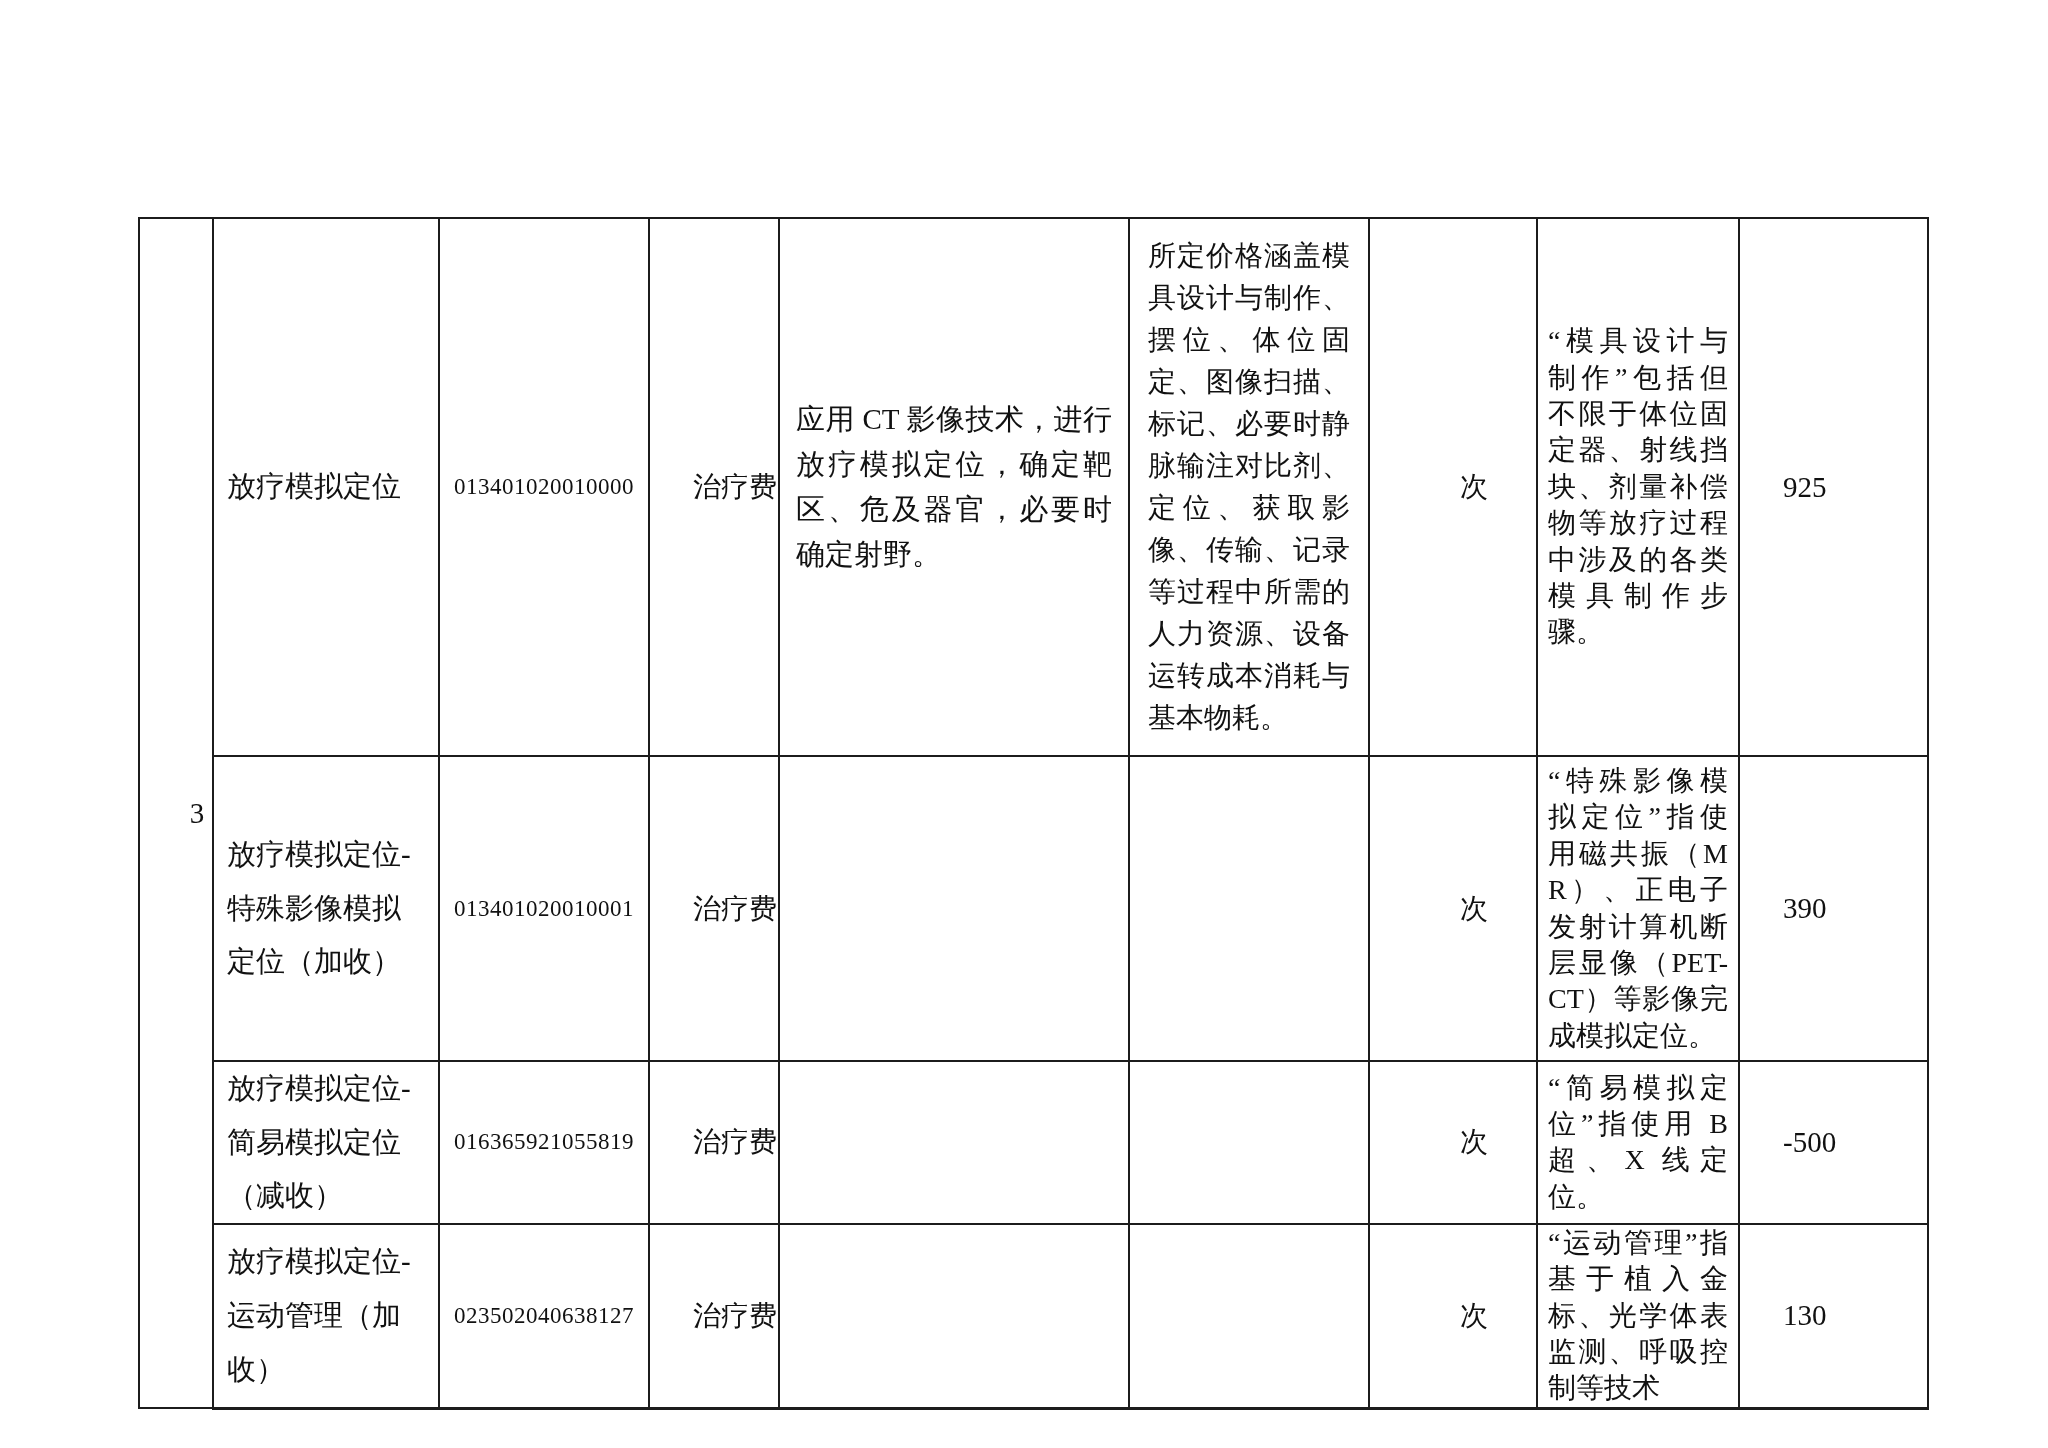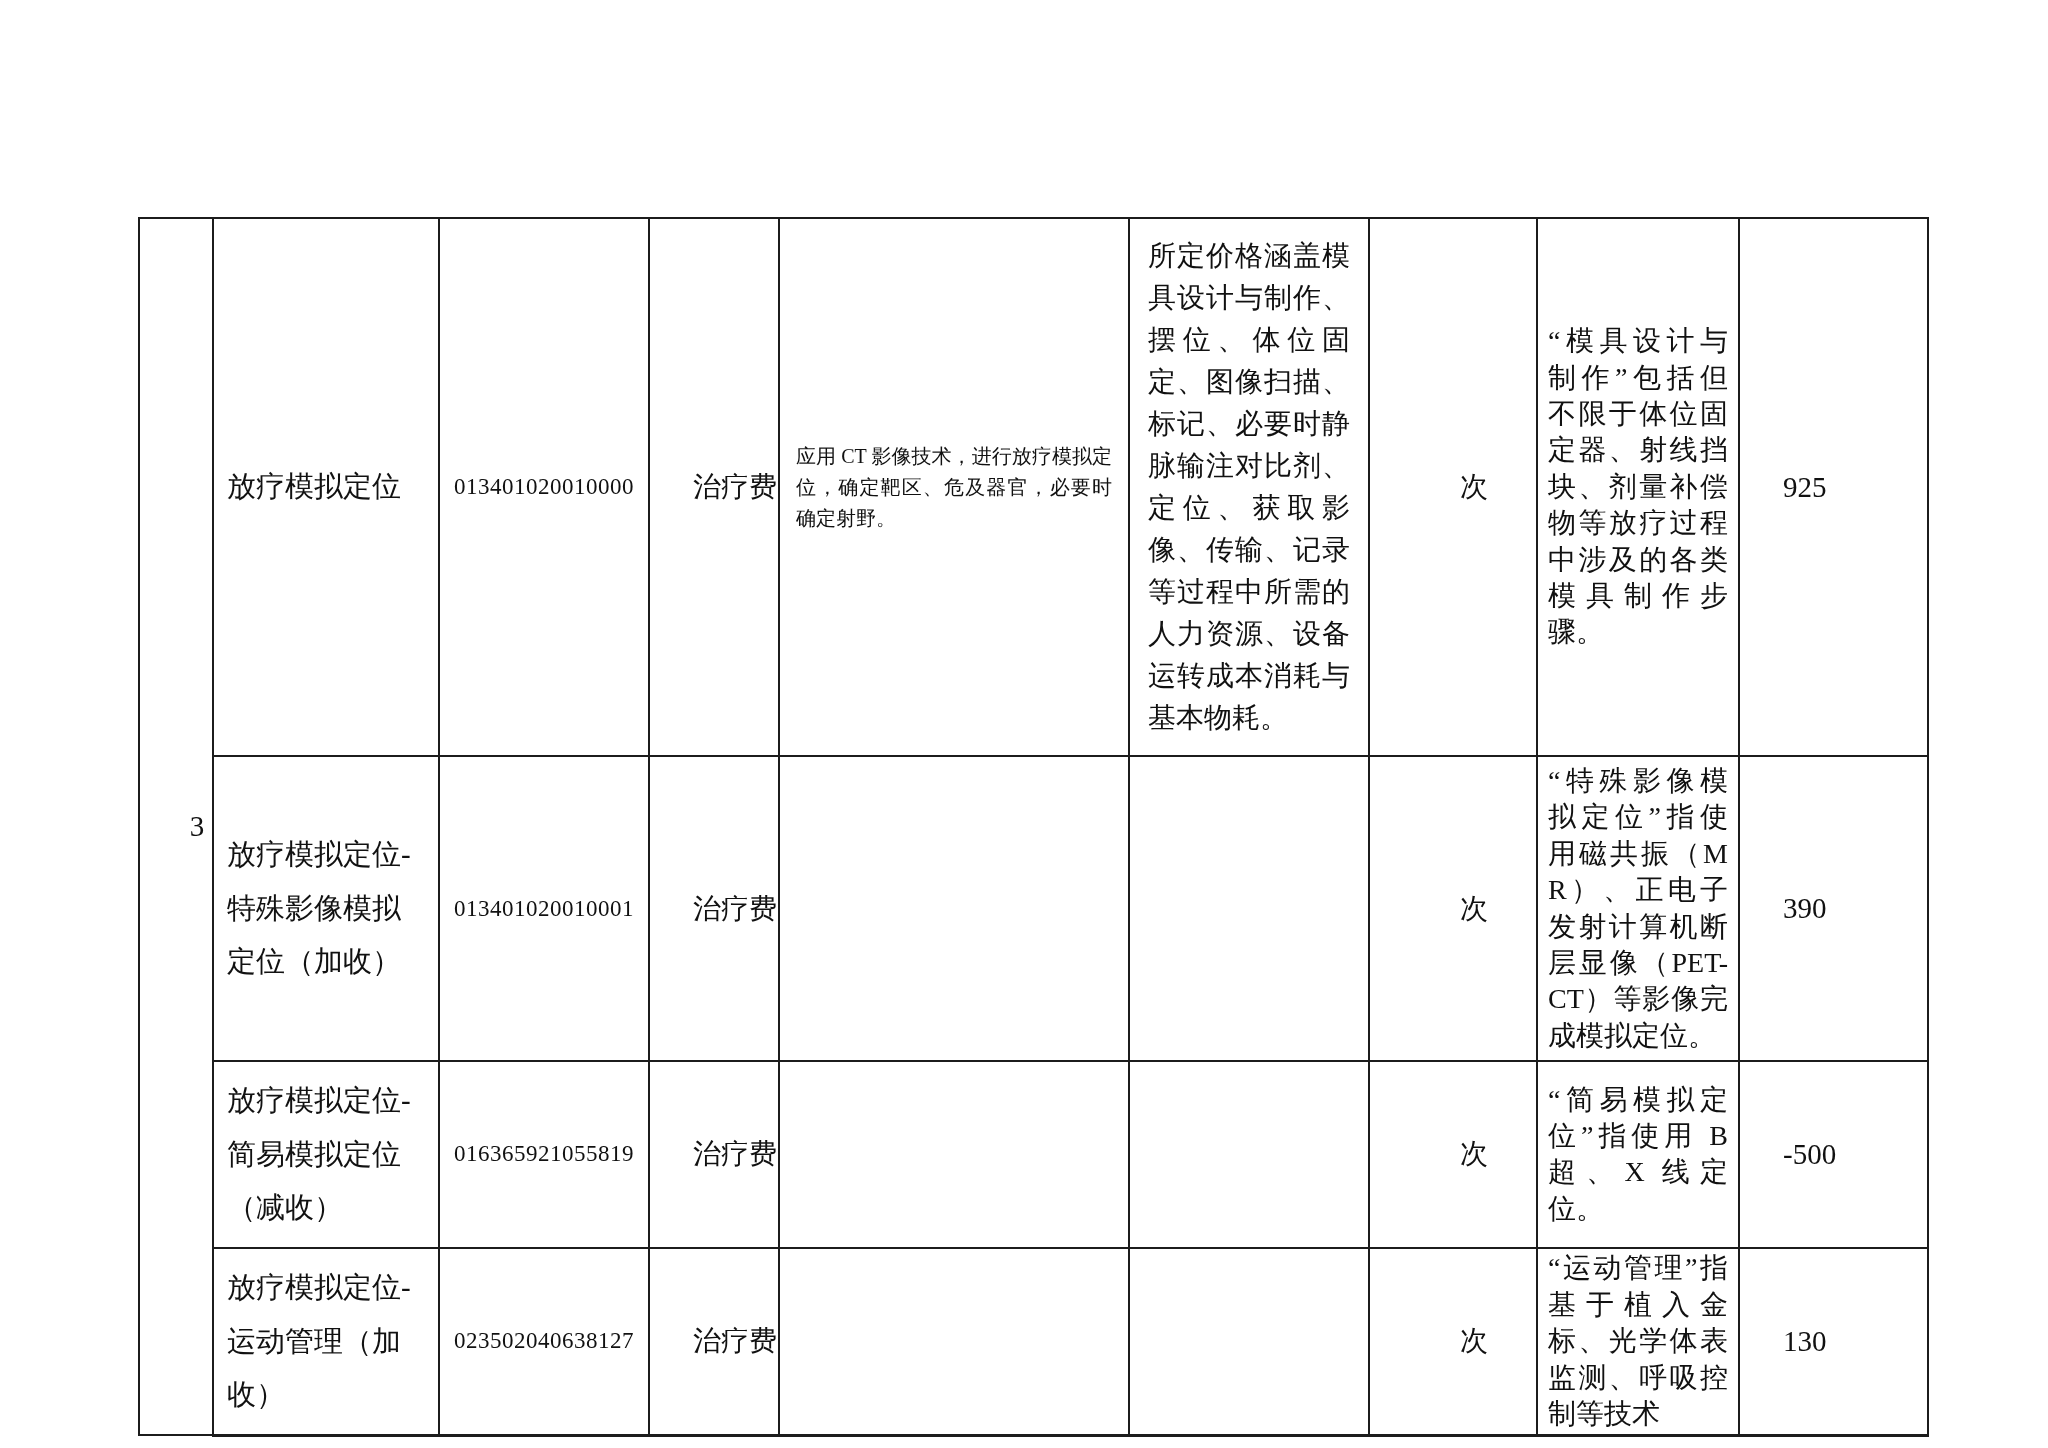--- a/index.html
+++ b/index.html
@@ -39,38 +39,38 @@
   tr.r3 { height: 149px; }
   tr.r4 { height: 170px; }
 
   
   td.c-serial {
     text-align: center;
     font-size: 29px;
   }
   td.c-name {
     text-align: left;
-    padding: 12px 13px;
+    padding: 0 13px;
     font-size: 29px;
     line-height: 1.85;
   }
   td.c-code {
     text-align: center;
     font-size: 23px;
     letter-spacing: 0.5px;
     padding: 0 12px;
   }
   td.c-fee {
     text-align: center;
     font-size: 28px;
   }
   td.c-desc {
     text-align: justify;
     padding: 12px 16px;
-    font-size: 20px;
+    font-size: 29px;
     line-height: 1.55;
   }
   td.c-scope {
     text-align: justify;
     padding: 16px 18px;
     font-size: 28px;
     line-height: 1.5;
   }
   td.c-unit {
     text-align: center;

